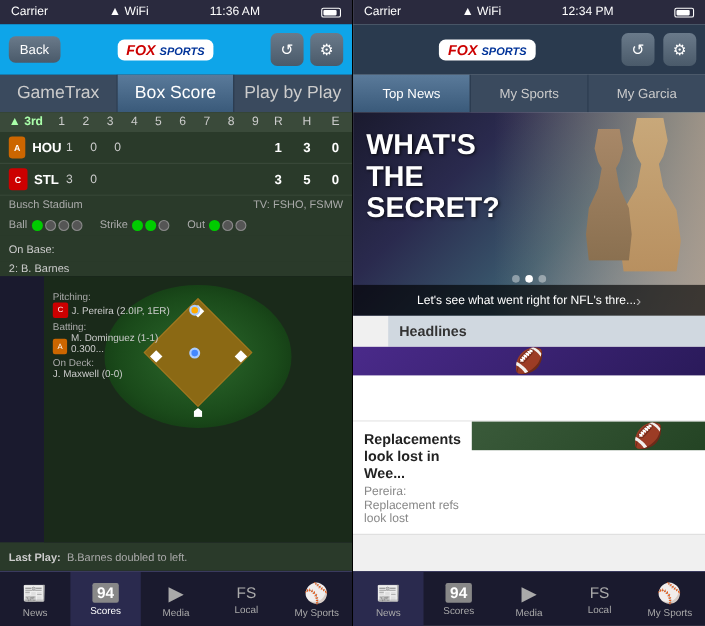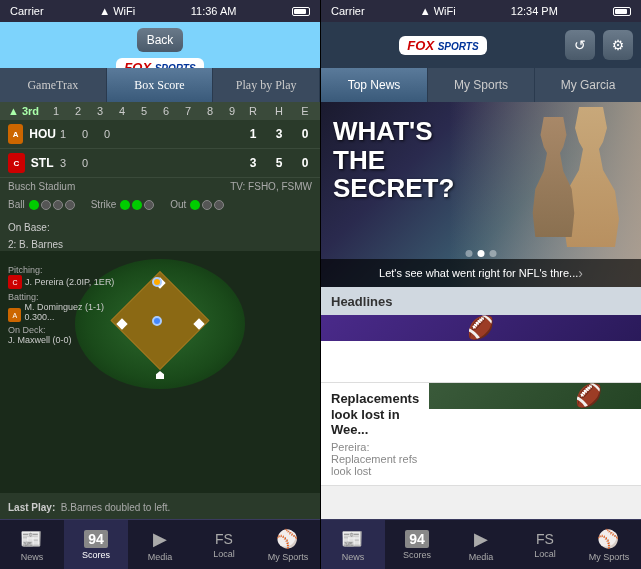--- a/index.html
+++ b/index.html
@@ -48,27 +48,26 @@
       width: 12px;
       height: 5px;
       background: #fff;
       position: absolute;
       top: 1px;
       left: 1px;
       border-radius: 1px;
     }
 
     .left-header {
-      background: #7dd3fc;
+      background: #0ea5e9;
       display: flex;
       align-items: center;
       padding: 6px 8px;
       gap: 6px;
       height: 46px;
-      flex-direction: column;
     }
 
     .back-btn {
       background: linear-gradient(to bottom, #6a7a8a, #4a5a6a);
       color: #fff;
       border: none;
       border-radius: 6px;
       padding: 5px 10px;
       font-size: 12px;
       cursor: pointer;
@@ -104,24 +103,23 @@
       display: flex;
       background: #3a4a5e;
       height: 34px;
     }
     .left-tab {
       flex: 1;
       display: flex;
       align-items: center;
       justify-content: center;
       color: #ccc;
-      font-size: 12px;
+      font-size: 16px;
       cursor: pointer;
       border-right: 1px solid #2a3a4e;
-      font-family: Liberation Serif, serif;
     }
     .left-tab.active {
       background: linear-gradient(to bottom, #5a7a9a, #3a5a7a);
       color: #fff;
     }
 
     .score-section {
       background: #2a3a2a;
     }
 
@@ -265,20 +263,21 @@
       padding: 1px 8px;
     }
 
     
     .diamond-section {
       flex: 1;
       background: #1a2a1a;
       display: flex;
       position: relative;
       overflow: hidden;
+      margin-left: 40px;
     }
 
     .diamond-container {
       width: 170px;
       height: 130px;
       position: relative;
       margin: 8px auto;
     }
 
     .field-bg {
@@ -523,20 +522,21 @@
 
     .headlines-section {
       flex: 1;
       background: #f0f0f0;
       overflow-y: auto;
     }
 
     .headlines-header {
       background: #d0d8e0;
       padding: 5px 10px;
+      margin-left: 32px;
     }
     .headlines-title {
       color: #333;
       font-size: 13px;
       font-weight: bold;
     }
 
     .news-item {
       display: flex;
       align-items: stretch;

